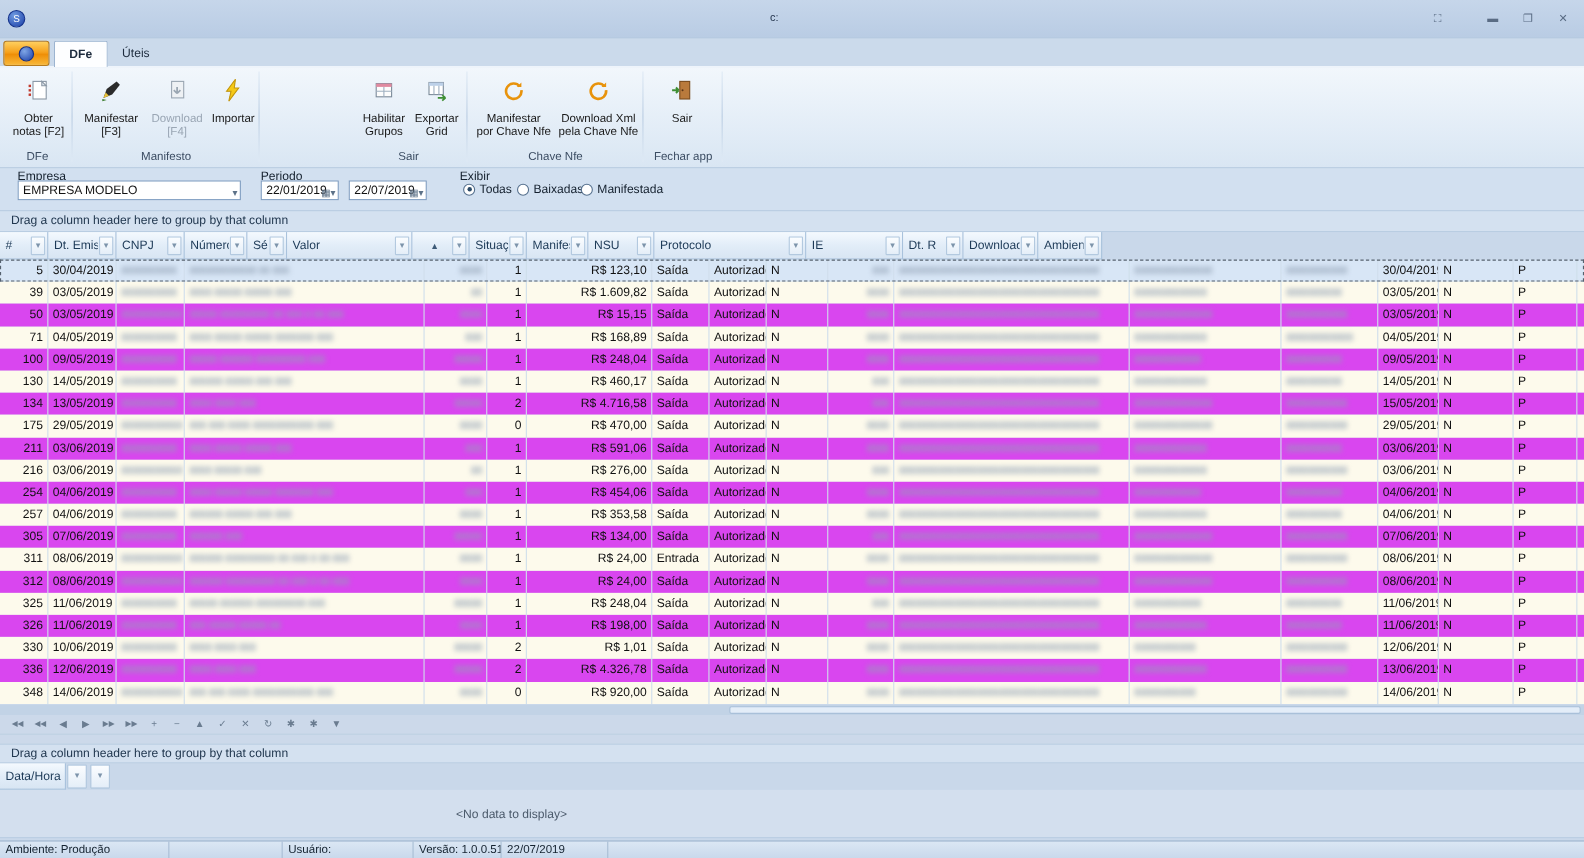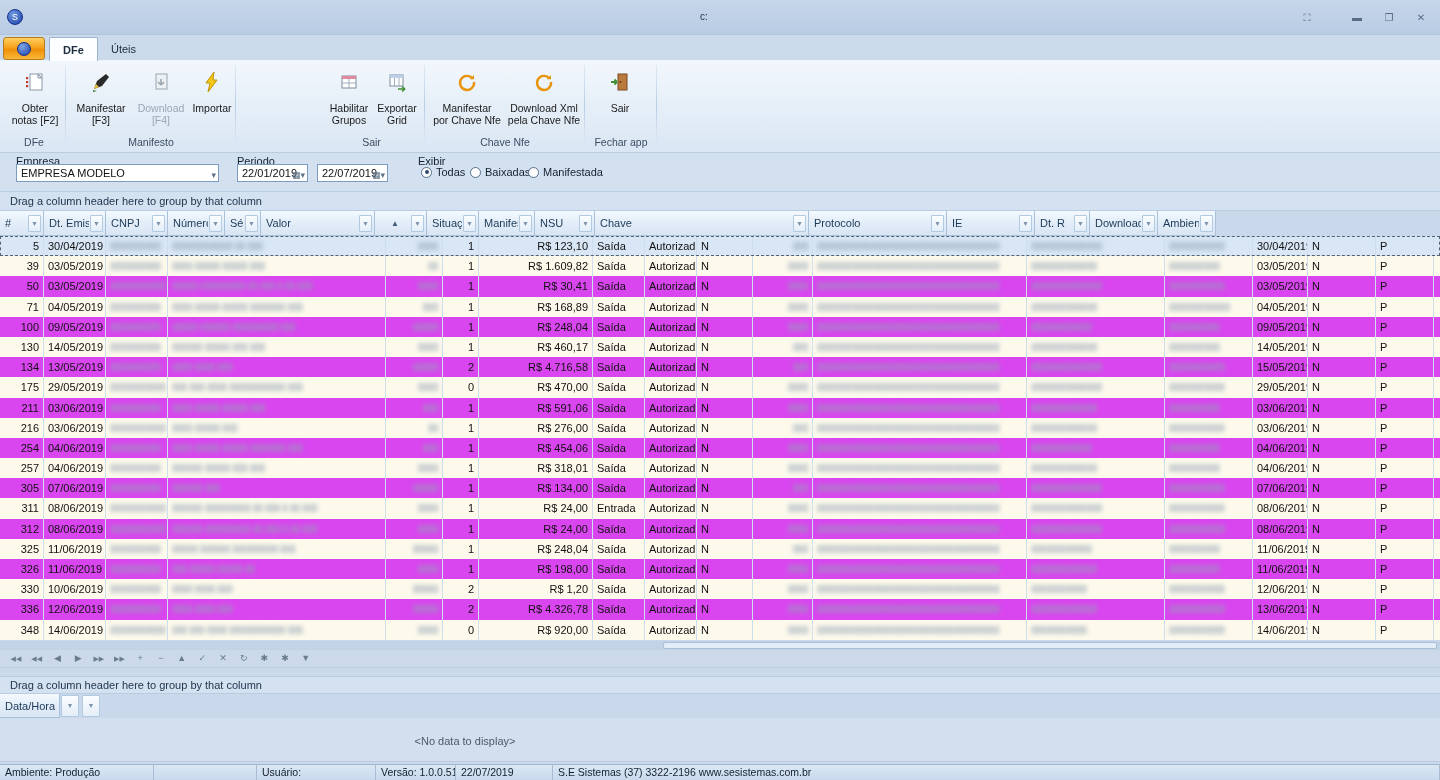--- a/index.html
+++ b/index.html
@@ -274,24 +274,20 @@
       <span class="fbtn">▼</span>
     </div>
     <div class="hcell" style="width: 56px;">
       <span class="htitle">Manifes</span>
       <span class="fbtn">▼</span>
     </div>
     <div class="hcell" style="width: 60px;">
       <span class="htitle">NSU</span>
       <span class="fbtn">▼</span>
     </div>
-    <div class="hcell" style="width: 214px;">
-      <span class="htitle">Chave</span>
-      <span class="fbtn">▼</span>
-    </div>
     <div class="hcell" style="width: 138px;">
       <span class="htitle">Protocolo</span>
       <span class="fbtn">▼</span>
     </div>
     <div class="hcell" style="width: 88px;">
       <span class="htitle">IE</span>
       <span class="fbtn">▼</span>
     </div>
     <div class="hcell" style="width: 55px;">
       <span class="htitle">Dt. R</span>
@@ -345,21 +341,21 @@
       <div class="gcell" style="width: 68px;">N</div>
       <div class="gcell" style="width: 58px;">P</div>
     </div>
     <div class="grow blue">
       <div class="gcell r" style="width: 44px;">50</div>
       <div class="gcell" style="width: 62px;">03/05/2019</div>
       <div class="gcell" style="width: 62px;"><span class="blurtxt">88888888888</span></div>
       <div class="gcell" style="width: 218px;"><span class="blurtxt">88888 888888888 88 888 8 88 888</span></div>
       <div class="gcell r" style="width: 57px;"><span class="blurtxt">8888</span></div>
       <div class="gcell r" style="width: 36px;">1</div>
-      <div class="gcell r" style="width: 114px;">R$ 30,41</div>
+      <div class="gcell r" style="width: 114px;">R$ 15,15</div>
       <div class="gcell" style="width: 52px;">Saída</div>
       <div class="gcell" style="width: 52px;">Autorizado</div>
       <div class="gcell" style="width: 56px;">N</div>
       <div class="gcell r" style="width: 60px;"><span class="blurtxt">8888</span></div>
       <div class="gcell" style="width: 214px;"><span class="blurtxt">888888888888888888888888888888888888</span></div>
       <div class="gcell" style="width: 138px;"><span class="blurtxt">88888888888888</span></div>
       <div class="gcell" style="width: 88px;"><span class="blurtxt">88888888888</span></div>
       <div class="gcell" style="width: 55px;">03/05/2019</div>
       <div class="gcell" style="width: 68px;">N</div>
       <div class="gcell" style="width: 58px;">P</div>
@@ -516,21 +512,21 @@
       <div class="gcell" style="width: 68px;">N</div>
       <div class="gcell" style="width: 58px;">P</div>
     </div>
     <div class="grow cream">
       <div class="gcell r" style="width: 44px;">257</div>
       <div class="gcell" style="width: 62px;">04/06/2019</div>
       <div class="gcell" style="width: 62px;"><span class="blurtxt">8888888888</span></div>
       <div class="gcell" style="width: 218px;"><span class="blurtxt">888888 88888 888 888</span></div>
       <div class="gcell r" style="width: 57px;"><span class="blurtxt">8888</span></div>
       <div class="gcell r" style="width: 36px;">1</div>
-      <div class="gcell r" style="width: 114px;">R$ 318,01</div>
+      <div class="gcell r" style="width: 114px;">R$ 353,58</div>
       <div class="gcell" style="width: 52px;">Saída</div>
       <div class="gcell" style="width: 52px;">Autorizado</div>
       <div class="gcell" style="width: 56px;">N</div>
       <div class="gcell r" style="width: 60px;"><span class="blurtxt">8888</span></div>
       <div class="gcell" style="width: 214px;"><span class="blurtxt">888888888888888888888888888888888888</span></div>
       <div class="gcell" style="width: 138px;"><span class="blurtxt">8888888888888</span></div>
       <div class="gcell" style="width: 88px;"><span class="blurtxt">8888888888</span></div>
       <div class="gcell" style="width: 55px;">04/06/2019</div>
       <div class="gcell" style="width: 68px;">N</div>
       <div class="gcell" style="width: 58px;">P</div>
@@ -630,21 +626,21 @@
       <div class="gcell" style="width: 68px;">N</div>
       <div class="gcell" style="width: 58px;">P</div>
     </div>
     <div class="grow cream">
       <div class="gcell r" style="width: 44px;">330</div>
       <div class="gcell" style="width: 62px;">10/06/2019</div>
       <div class="gcell" style="width: 62px;"><span class="blurtxt">8888888888</span></div>
       <div class="gcell" style="width: 218px;"><span class="blurtxt">8888 8888 888</span></div>
       <div class="gcell r" style="width: 57px;"><span class="blurtxt">88888</span></div>
       <div class="gcell r" style="width: 36px;">2</div>
-      <div class="gcell r" style="width: 114px;">R$ 1,20</div>
+      <div class="gcell r" style="width: 114px;">R$ 1,01</div>
       <div class="gcell" style="width: 52px;">Saída</div>
       <div class="gcell" style="width: 52px;">Autorizado</div>
       <div class="gcell" style="width: 56px;">N</div>
       <div class="gcell r" style="width: 60px;"><span class="blurtxt">8888</span></div>
       <div class="gcell" style="width: 214px;"><span class="blurtxt">888888888888888888888888888888888888</span></div>
       <div class="gcell" style="width: 138px;"><span class="blurtxt">88888888888</span></div>
       <div class="gcell" style="width: 88px;"><span class="blurtxt">88888888888</span></div>
       <div class="gcell" style="width: 55px;">12/06/2019</div>
       <div class="gcell" style="width: 68px;">N</div>
       <div class="gcell" style="width: 58px;">P</div>
@@ -724,14 +720,13 @@
 <div id="histbody" class="abs">
   <div id="nodata" class="abs">&lt;No data to display&gt;</div>
 </div>
 
 <div id="statusbar" class="abs">
     <div class="scell" style="width: 154px;">Ambiente: Produção</div>
     <div class="scell" style="width: 103px;"></div>
     <div class="scell" style="width: 119px;">Usuário:</div>
     <div class="scell" style="width: 80px;">Versão: 1.0.0.51</div>
     <div class="scell" style="width: 97px;">22/07/2019</div>
-    <div class="scell" style="width: 887px;">S.E Sistemas (37) 3322-2196 www.sesistemas.com.br</div>
   </div>
 
 </body></html>

